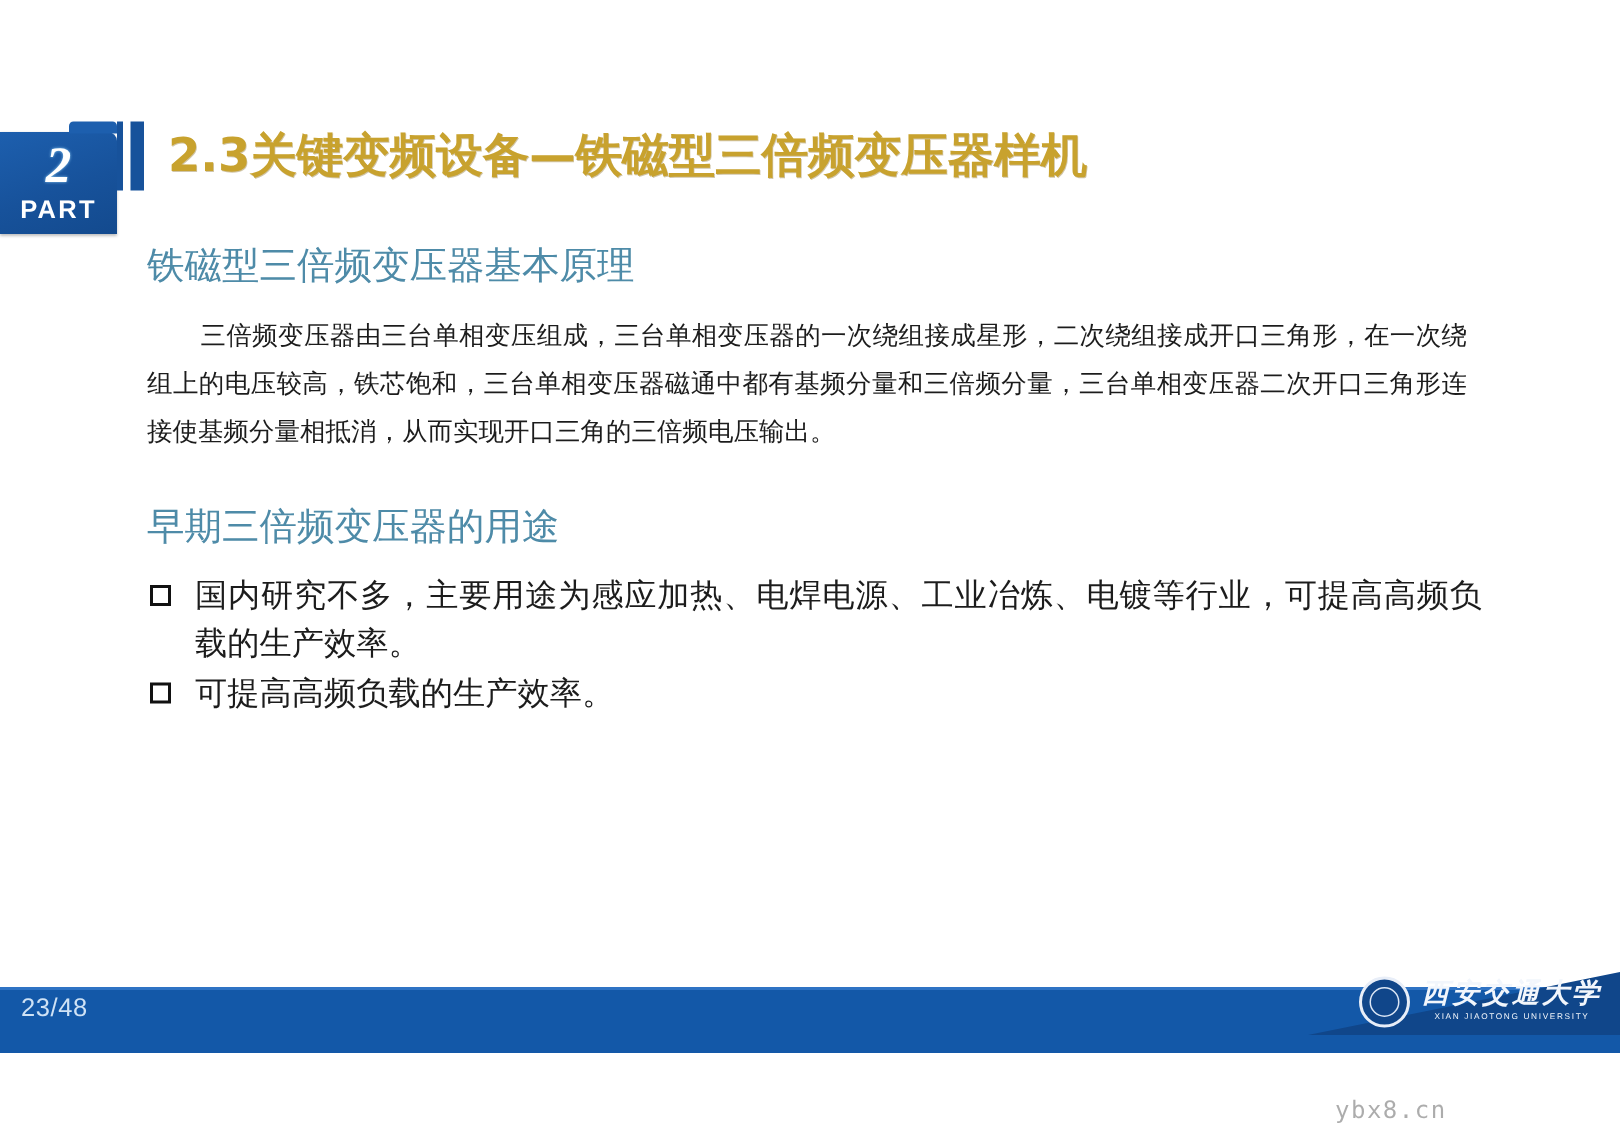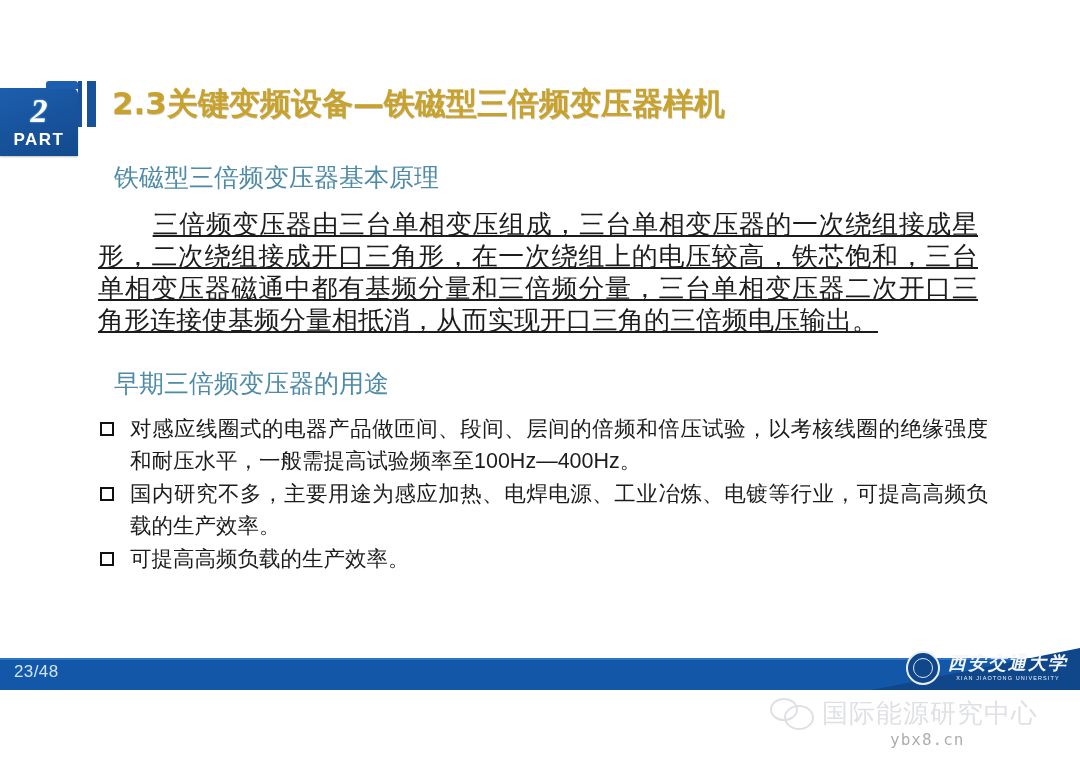--- a/index.html
+++ b/index.html
@@ -93,31 +93,29 @@
     top: 160px;
     width: 900px;
   }
   .section-heading {
     font-size: 25px;
     color: #4e8ba8;
     font-weight: 400;
     line-height: 34px;
     margin-bottom: 14px;
     white-space: nowrap;
-    margin-left: 16px;
   }
   #intro-paragraph {
-    font-size: 26px;
+    font-size: 17px;
     color: #1c1c1c;
     line-height: 32px;
     text-indent: 2.1em;
     text-align: justify;
     margin: 0 0 30px 0;
     width: 880px;
-    text-decoration: underline;
   }
   #uses-heading {
     margin-top: 2px;
   }
   #bullet-list {
     list-style: none;
     margin: 0;
     padding: 0;
     width: 890px;
   }
@@ -140,21 +138,21 @@
     box-sizing: content-box;
     background: #ffffff;
   }
 
   
   #footer-bar {
     position: absolute;
     left: 0;
     top: 658px;
     width: 1080px;
-    height: 32px;
+    height: 44px;
     background: #1358a8;
   }
   #footer-bar .hiline {
     position: absolute;
     left: 0;
     top: 0;
     width: 100%;
     height: 2px;
     background: #2f73c4;
   }
@@ -292,21 +290,20 @@
 
   <div class="section-heading">铁磁型三倍频变压器基本原理</div>
 
   <p id="intro-paragraph">三倍频变压器由三台单相变压组成，三台单相变压器的一次绕组接成星形，二次绕组接成开口三角形，在一次绕组上的电压较高，铁芯饱和，三台单相变压器磁通中都有基频分量和三倍频分量，三台单相变压器二次开口三角形连接使基频分量相抵消，从而实现开口三角的三倍频电压输出。</p>
 
   <div class="section-heading" id="uses-heading">早期三倍频变压器的用途</div>
 
   <ul id="bullet-list">
     <li>
       <span class="sq"></span>
-      <span>对感应线圈式的电器产品做匝间、段间、层间的倍频和倍压试验，以考核线圈的绝缘强度和耐压水平，一般需提高试验频率至100Hz—400Hz。</span>
     </li>
     <li>
       <span class="sq"></span>
       <span>国内研究不多，主要用途为感应加热、电焊电源、工业冶炼、电镀等行业，可提高高频负载的生产效率。</span>
     </li>
     <li>
       <span class="sq"></span>
       <span>可提高高频负载的生产效率。</span>
     </li>
   </ul>
@@ -321,21 +318,14 @@
 
 <div id="university-logo">
   <div class="seal"></div>
   <div class="logo-text">
     <div class="logo-cn">西安交通大学</div>
     <div class="logo-en">XIAN JIAOTONG UNIVERSITY</div>
   </div>
 </div>
 
 <div id="watermark">
-  <div class="wm-row">
-    <div class="wechat-icon">
-      <div class="b1"></div>
-      <div class="b2"></div>
-    </div>
-    <div class="wm-text">国际能源研究中心</div>
-  </div>
   <div id="watermark-url">ybx8.cn</div>
 </div>
 
 </body></html>

